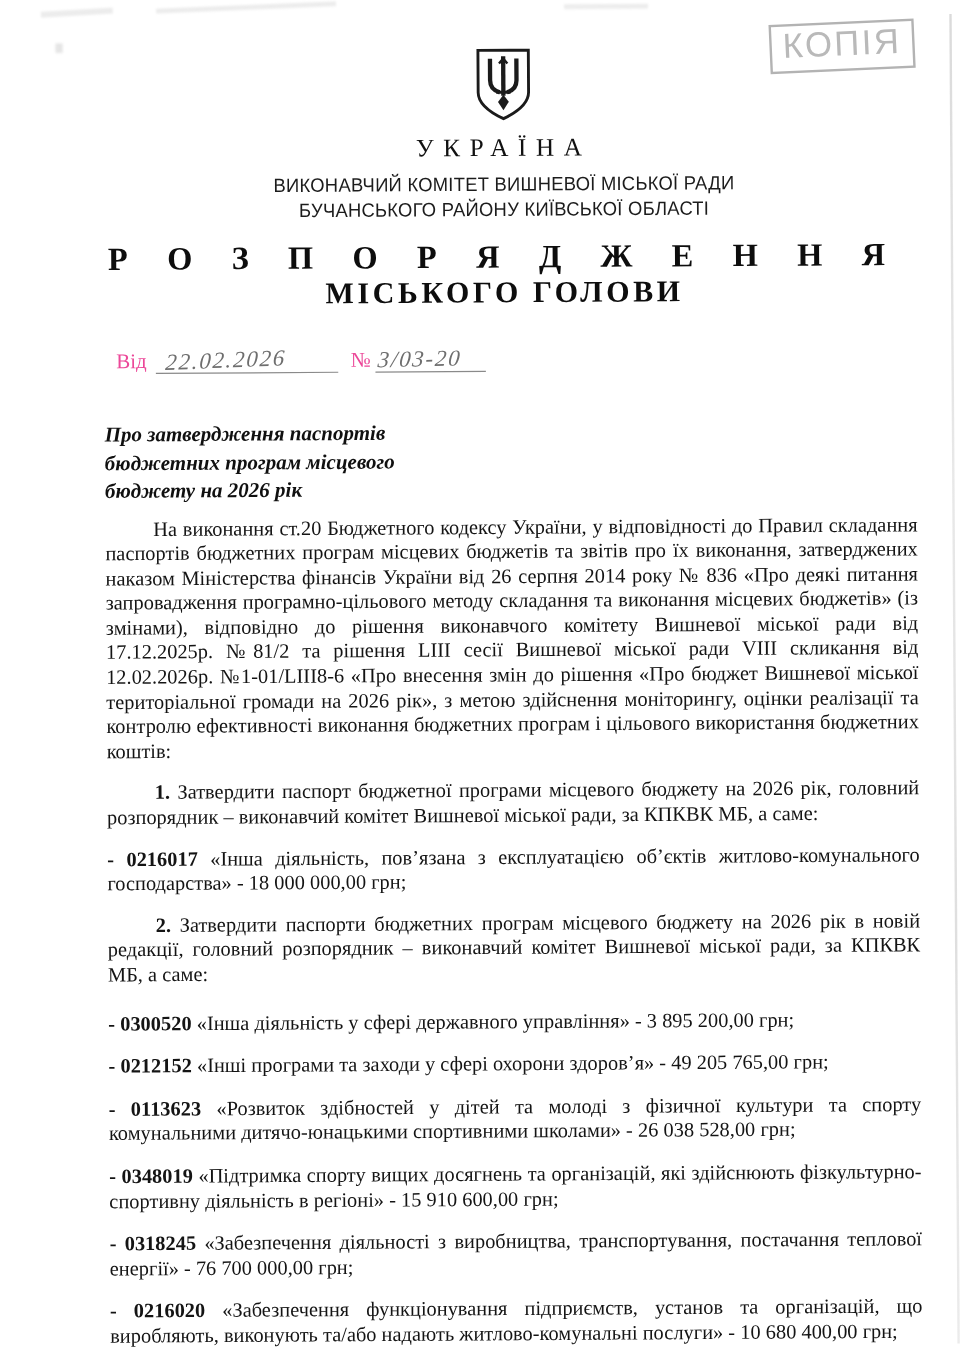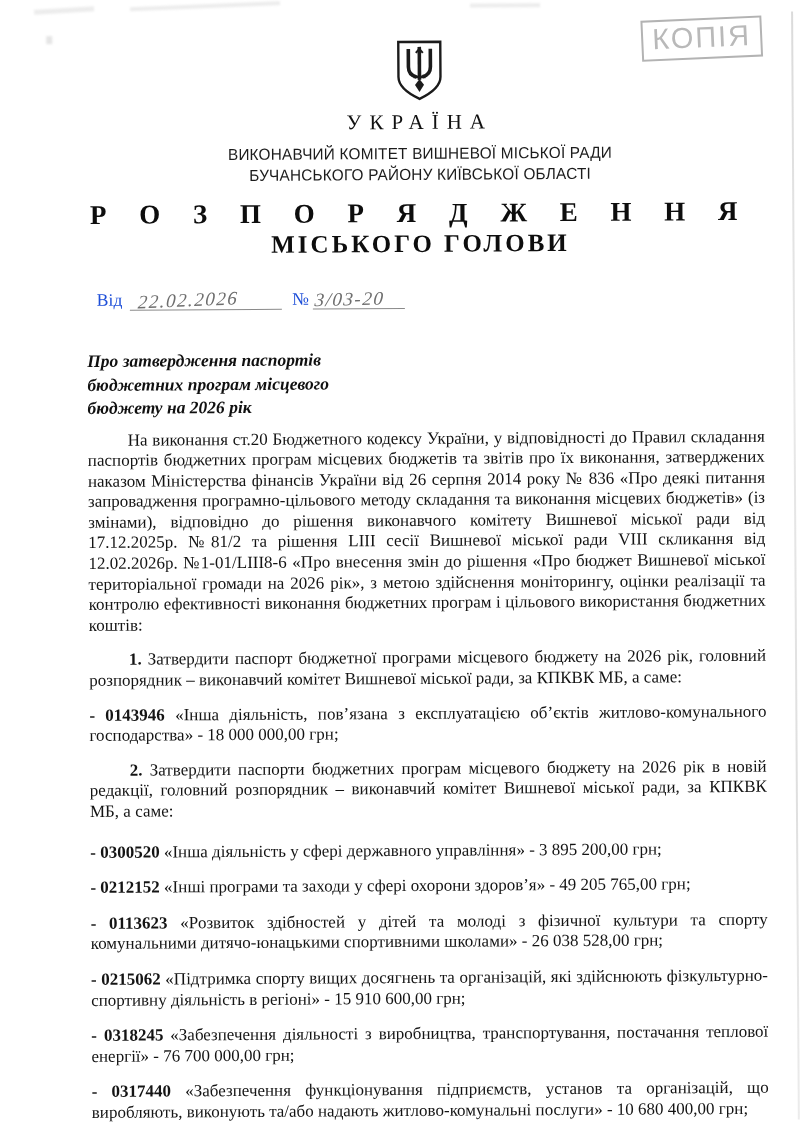--- a/index.html
+++ b/index.html
@@ -64,21 +64,21 @@
     font-size:25px;font-weight:bold;letter-spacing:3px;
     margin-top:1px;color:#0d0d0d;
   }
   
   .meta{
     margin:26px 0 0 95px;
     font-size:17.5px;
     height:30px;
     white-space:nowrap;
   }
-  .meta .lbl{color:#1d4ed8;font-family:Liberation Serif, serif;}
+  .meta .lbl{color:#ec4899;font-family:Liberation Serif, serif;}
   .hand-line{
     display:inline-block;position:relative;
     border-bottom:1.6px solid #8a8a8a;
     height:24px;vertical-align:bottom;
   }
   .hand-line.date{width:152px;margin-left:8px;}
   .hand-line.num{width:92px;margin-left:4px;}
   .hand{
     position:absolute;left:8px;bottom:-2px;
     font-style:italic;
@@ -148,30 +148,30 @@
     <div>Про затвердження паспортів</div>
     <div>бюджетних програм місцевого</div>
     <div>бюджету на 2026 рік</div>
   </div>
 
   <div class="body-text">
     <p class="para indent" style="margin-top:10px">На виконання ст.20 Бюджетного кодексу України, у відповідності до Правил складання паспортів бюджетних програм місцевих бюджетів та звітів про їх виконання, затверджених наказом Міністерства фінансів України від 26 серпня 2014 року № 836 «Про деякі питання запровадження програмно-цільового методу складання та виконання місцевих бюджетів» (із змінами), відповідно до рішення виконавчого комітету Вишневої міської ради від 17.12.2025р. №81/2 та рішення LIII сесії Вишневої міської ради VIII скликання від 12.02.2026р. №1-01/LІІІ8-6 «Про внесення змін до рішення «Про бюджет Вишневої міської територіальної громади на 2026 рік», з метою здійснення моніторингу, оцінки реалізації та контролю ефективності виконання бюджетних програм і цільового використання бюджетних коштів:</p>
 
     <p class="para indent entry"><b class="itemnum">1.</b> <span>Затвердити паспорт бюджетної програми місцевого бюджету на 2026 рік, головний розпорядник – виконавчий комітет Вишневої міської ради, за КПКВК МБ, а саме:</span></p>
 
-    <p class="entry"><b class="code">- 0143946</b> <span>«Інша діяльність, пов’язана з експлуатацією об’єктів житлово-комунального господарства» - 18 000 000,00 грн;</span></p>
+    <p class="entry"><b class="code">- 0216017</b> <span>«Інша діяльність, пов’язана з експлуатацією об’єктів житлово-комунального господарства» - 18 000 000,00 грн;</span></p>
 
     <p class="para indent entry"><b class="itemnum">2.</b> <span>Затвердити паспорти бюджетних програм місцевого бюджету на 2026 рік в новій редакції, головний розпорядник – виконавчий комітет Вишневої міської ради, за КПКВК МБ, а саме:</span></p>
 
     <p class="entry" style="margin-top:20px"><b class="code">- 0300520</b> <span>«Інша діяльність у сфері державного управління» - 3 895 200,00 грн;</span></p>
 
     <p class="entry" style="margin-top:15px"><b class="code">- 0212152</b> <span>«Інші програми та заходи у сфері охорони здоров’я» - 49 205 765,00 грн;</span></p>
 
     <p class="entry" style="margin-top:15px"><b class="code">- 0113623</b> <span>«Розвиток здібностей у дітей та молоді з фізичної культури та спорту комунальними дитячо-юнацькими спортивними школами» - 26 038 528,00 грн;</span></p>
 
-    <p class="entry" style="margin-top:15px"><b class="code">- 0215062</b> <span>«Підтримка спорту вищих досягнень та організацій, які здійснюють фізкультурно-спортивну діяльність в регіоні» - 15 910 600,00 грн;</span></p>
+    <p class="entry" style="margin-top:15px"><b class="code">- 0348019</b> <span>«Підтримка спорту вищих досягнень та організацій, які здійснюють фізкультурно-спортивну діяльність в регіоні» - 15 910 600,00 грн;</span></p>
 
     <p class="entry" style="margin-top:15px"><b class="code">- 0318245</b> <span>«Забезпечення діяльності з виробництва, транспортування, постачання теплової енергії» - 76 700 000,00 грн;</span></p>
 
-    <p class="entry" style="margin-top:15px"><b class="code">- 0317440</b> <span>«Забезпечення функціонування підприємств, установ та організацій, що виробляють, виконують та/або надають житлово-комунальні послуги» - 10 680 400,00 грн;</span></p>
+    <p class="entry" style="margin-top:15px"><b class="code">- 0216020</b> <span>«Забезпечення функціонування підприємств, установ та організацій, що виробляють, виконують та/або надають житлово-комунальні послуги» - 10 680 400,00 грн;</span></p>
   </div>
 
 </div>
 
 </body></html>

